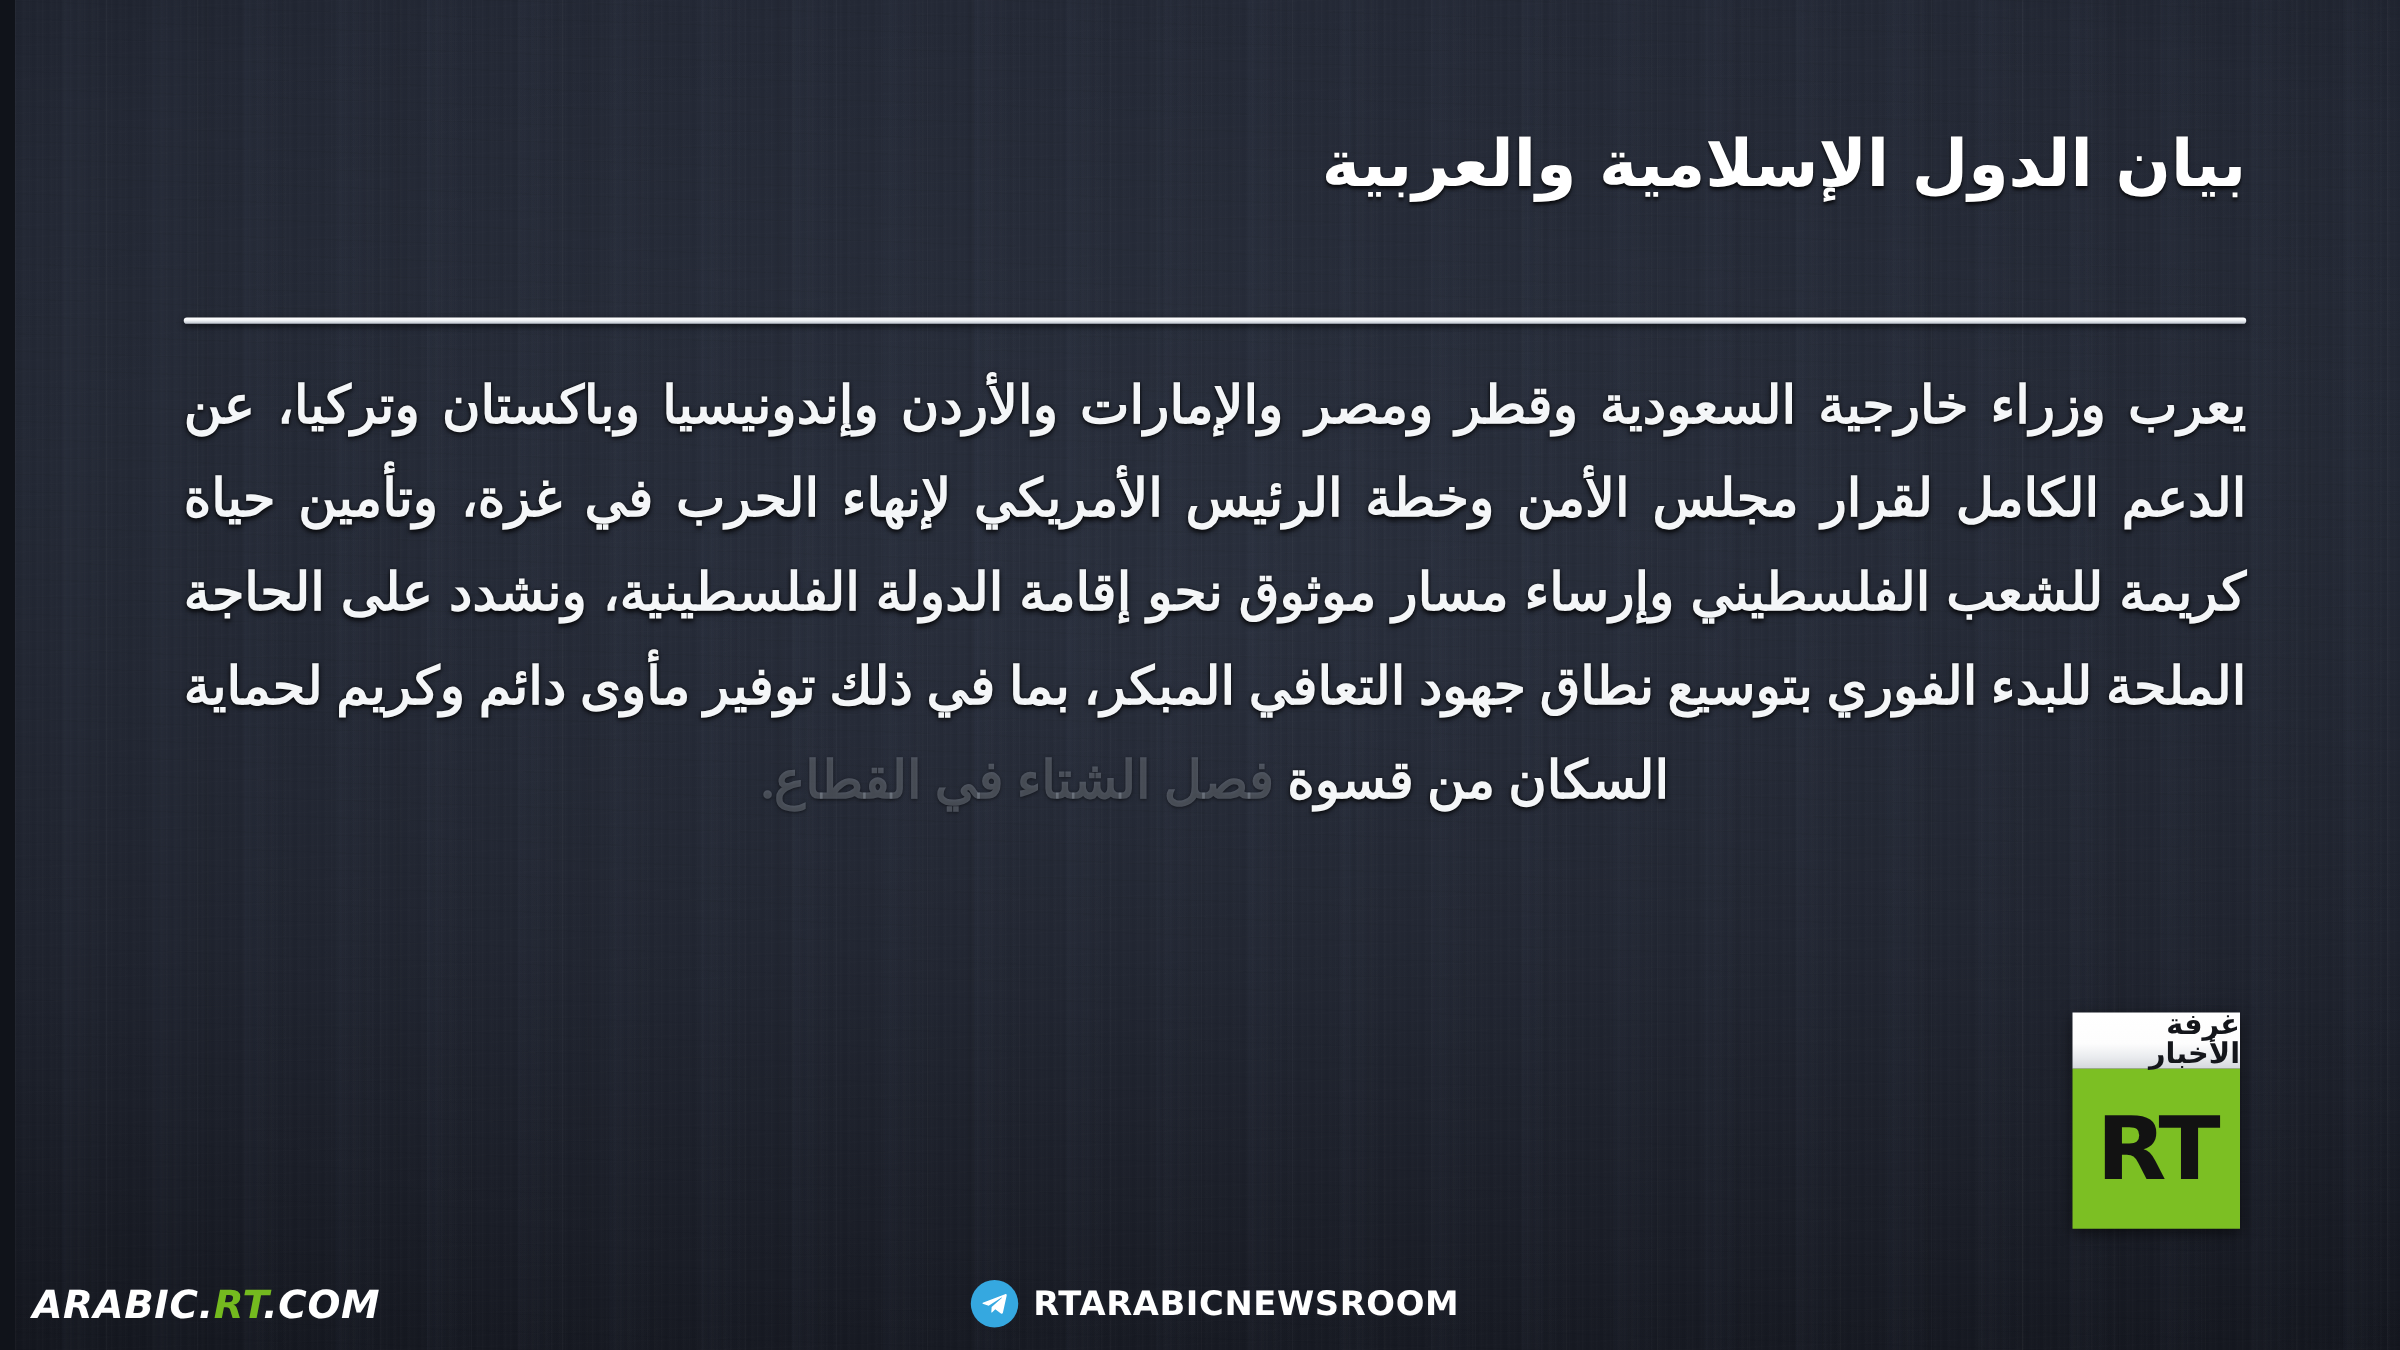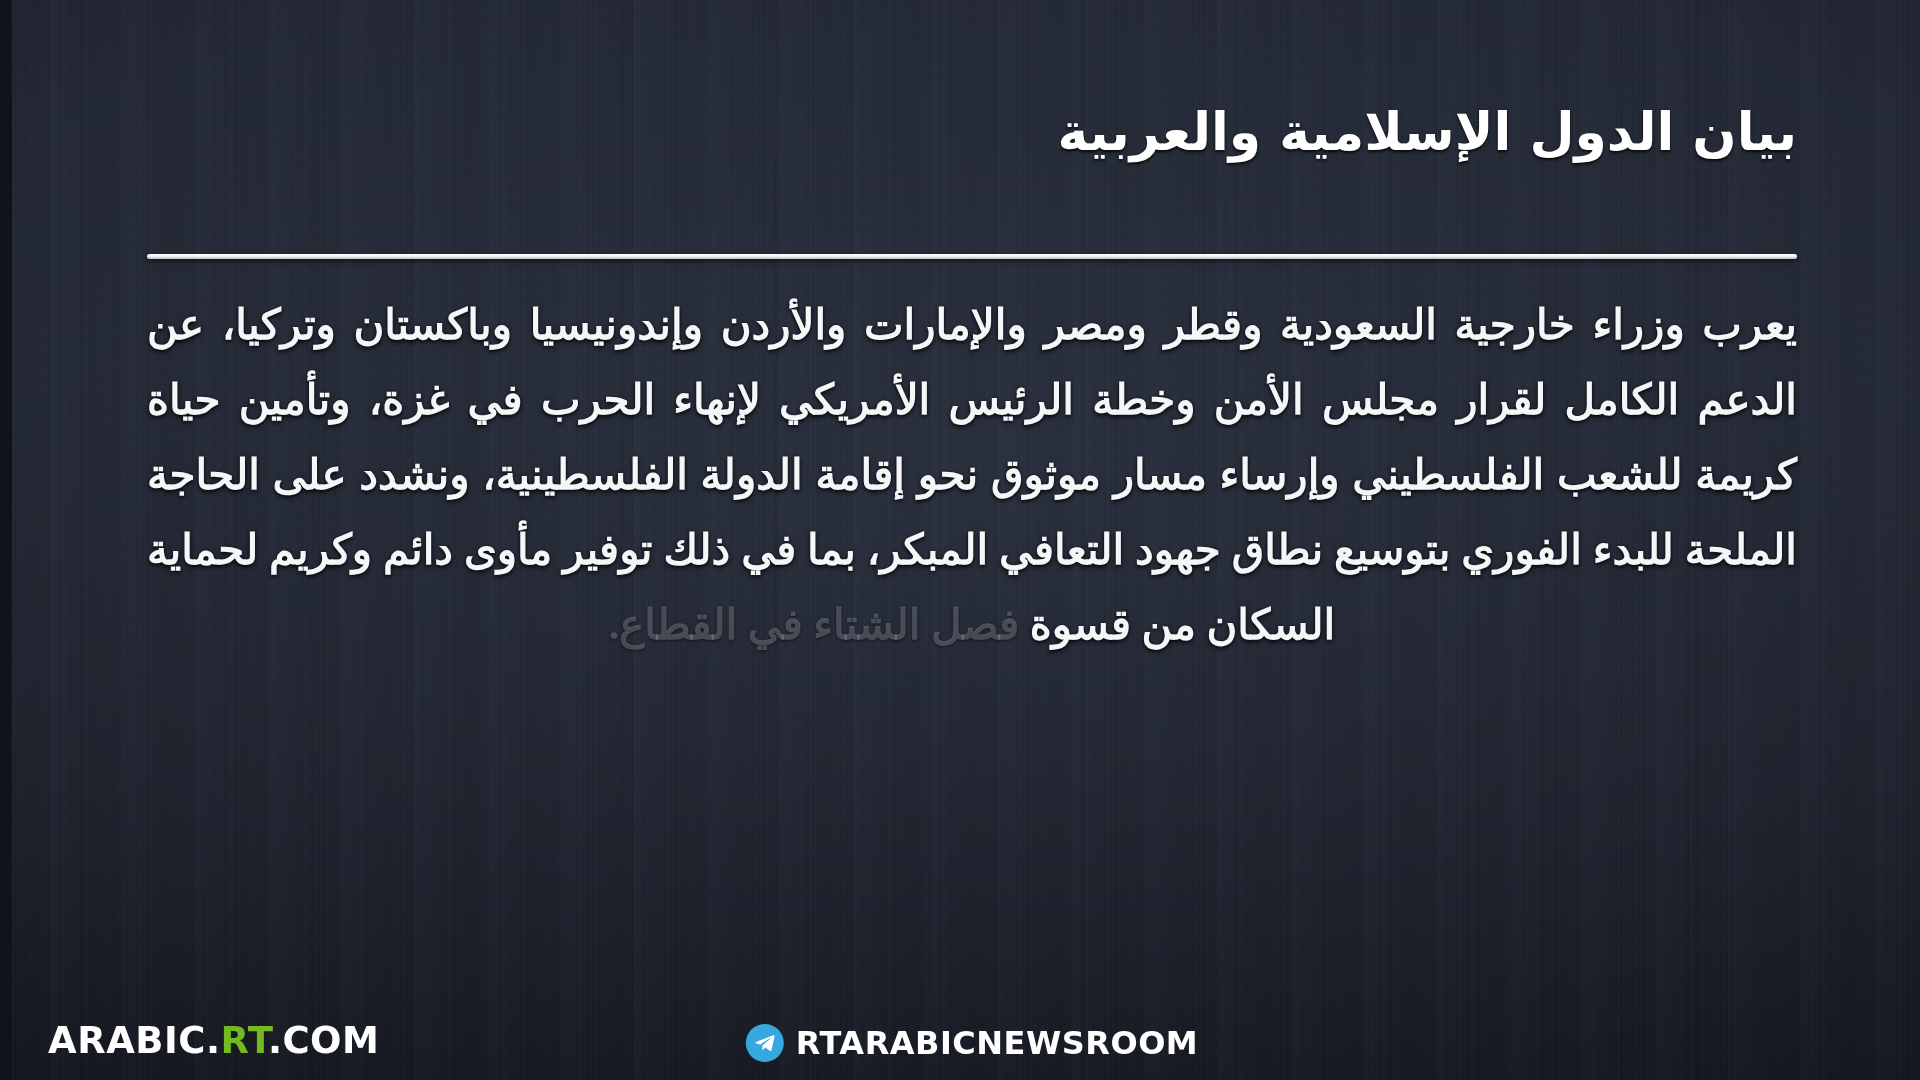--- a/index.html
+++ b/index.html
@@ -148,66 +148,75 @@
     font-size:70px;
     line-height:1;
     color:#121212;
     letter-spacing:-3px;
     transform:scaleX(1.04);
   }
 
   
   #site-url{
     position:absolute;
-    left:36px; bottom:18px;
-    font-family:"DejaVu Sans", sans-serif;
-    font-weight:700;
-    font-size:37px;
+    left:14px; bottom:18px;
+    font-family:"DejaVu Sans", sans-serif;
+    font-weight:700;
+    font-size:31px;
     letter-spacing:.5px;
     color:#ffffff;
     z-index:7;
+    font-style:italic;
   }
   #site-url .accent{ color:#74ba1f; }
 
   #telegram-handle{
     position:absolute;
     left:50%; bottom:18px;
     transform:translateX(-50%);
     display:flex; align-items:center; gap:12px;
     z-index:7;
   }
   #telegram-icon{
     width:38px; height:38px; border-radius:50%;
     background:#35a8e0;
     display:flex; align-items:center; justify-content:center;
     flex:0 0 auto;
   }
   #telegram-icon svg{ display:block; }
   #telegram-handle .handle-text{
     font-family:"DejaVu Sans", sans-serif;
     font-weight:700;
-    font-size:32px;
+    font-size:27px;
     letter-spacing:.5px;
     color:#ffffff;
     line-height:1;
   }
 </style>
 </head>
 <body>
 
 <div id="stage">
 
   <h1 id="headline">بيان الدول الإسلامية والعربية</h1>
 
   <div id="divider"></div>
 
   <div id="body-text">
     <span>يعرب وزراء خارجية السعودية وقطر ومصر والإمارات والأردن وإندونيسيا وباكستان وتركيا، عن الدعم الكامل لقرار مجلس الأمن وخطة الرئيس الأمريكي لإنهاء الحرب في غزة، وتأمين حياة كريمة للشعب الفلسطيني وإرساء مسار موثوق نحو إقامة الدولة الفلسطينية، ونشدد على الحاجة الملحة للبدء الفوري بتوسيع نطاق جهود التعافي المبكر، بما في ذلك توفير مأوى دائم وكريم لحماية السكان من قسوة </span><span class="tail">فصل الشتاء في القطاع.</span>
   </div>
 
+  <div id="rt-logo">
+    <div id="rt-newsroom-bar">
+      <span>غرفة الأخبار</span>
+    </div>
+    <div id="rt-green">
+      <span>RT</span>
+    </div>
+  </div>
 
   <div id="site-url">
     <span>ARABIC.</span><span class="accent">RT</span><span>.COM</span>
   </div>
 
   <div id="telegram-handle">
     <span id="telegram-icon">
       <svg width="24" height="24" viewBox="0 0 24 24" aria-hidden="true">
         <path d="M2.6 11.2 L20.4 4.3 C21.3 4 22 4.5 21.7 5.6 L18.7 19.1 C18.5 20 17.9 20.2 17.1 19.8 L12.6 16.4 L10.4 18.5 C10.1 18.8 9.9 19 9.4 19 L9.7 14.6 L17.8 7.3 C18.1 7 17.7 6.8 17.3 7.1 L7.3 13.5 L3.1 12.2 C2.2 11.9 2.2 11.4 2.6 11.2 Z" fill="#ffffff"></path>
       </svg>

